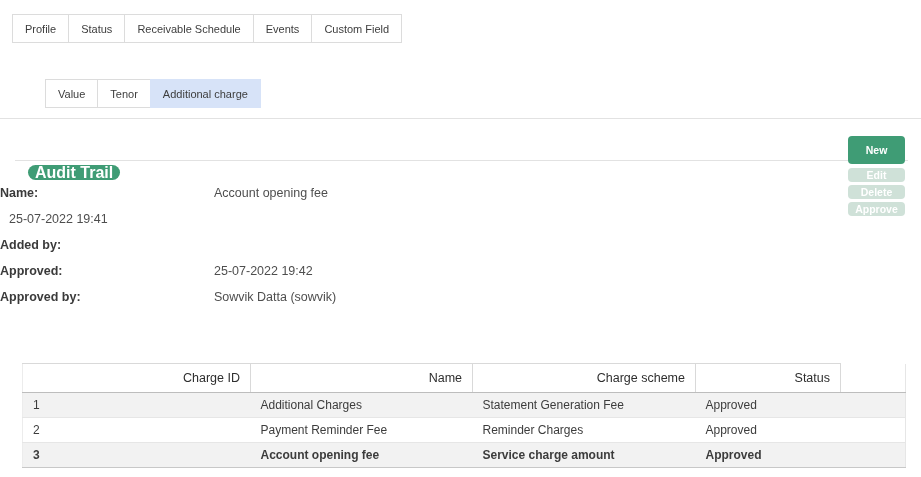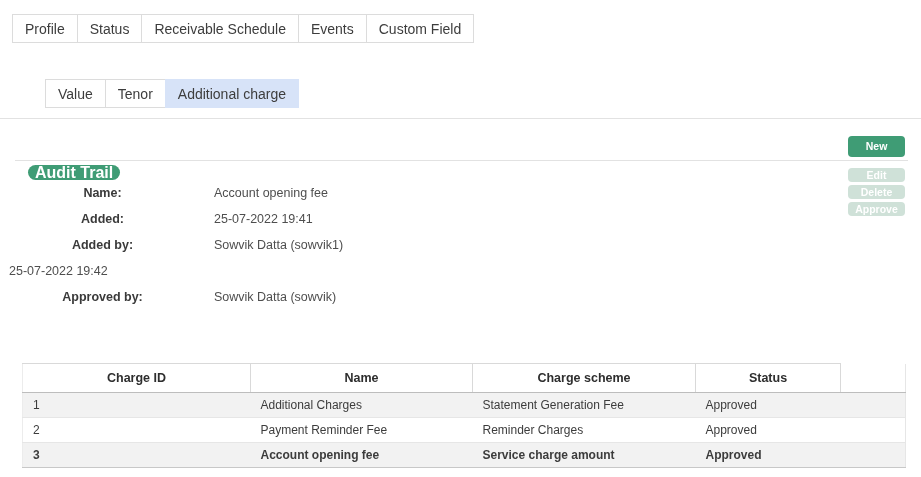--- a/index.html
+++ b/index.html
@@ -14,59 +14,59 @@
     width:921px;height:477px;position:relative;background:#ffffff;
     font-family:"Liberation Sans", sans-serif;color:#3c3c3c;overflow:hidden;
   }
   
   .tabs{position:absolute;display:flex;}
   .tabs-primary{left:12px;top:14px;}
   .tabs-secondary{left:45px;top:79px;border-radius:7px;}
   .tab{
     display:flex;align-items:center;height:29px;padding:0 12px;
     border:1px solid #dcdcdc;background:#fff;color:#3d3d3d;
-    font-size:14px;cursor:pointer;white-space:nowrap;
+    font-size:11px;cursor:pointer;white-space:nowrap;
   }
   .tab + .tab{margin-left:-1px;}
   .tab.active{
     background:var(--active-tab-blue);border-color:var(--active-tab-blue);
   }
   
   .rule-full{position:absolute;left:0;top:118px;width:921px;border-top:1px solid #e2e2e2;}
   .rule-mid{position:absolute;left:15px;top:160px;width:893px;border-top:1px solid #e2e2e2;}
   
   .btn{
     position:absolute;left:848px;width:57px;border:none;border-radius:4px;
     color:#fff;font-weight:bold;font-family:inherit;text-align:center;
     padding:0;cursor:pointer;line-height:1;
   }
-  .btn-new{top:136px;height:21px;font-size:10.5px;background:var(--accent-green);}
+  .btn-new{top:136px;height:28px;font-size:10.5px;background:var(--accent-green);}
   .btn-muted{height:14px;font-size:10.5px;background:var(--muted-green);}
   .btn-edit{top:168px;}
   .btn-delete{top:185px;}
   .btn-approve{top:202px;}
   
   .badge{
     position:absolute;left:28px;top:165px;height:15px;line-height:15px;
     padding:0 7px;border-radius:8px;background:var(--accent-green);
     color:#fff;font-size:16px;font-weight:bold;cursor:pointer;
   }
   
   .details{position:absolute;left:0;top:180px;width:560px;}
   .detail-row{display:flex;align-items:center;height:26px;font-size:12.5px;}
-  .detail-label{width:205px;text-align:center;font-weight:bold;color:#3a3a3a;white-space:nowrap;}
+  .detail-label{width:205px;text-align:left;font-weight:bold;color:#3a3a3a;white-space:nowrap;}
   .detail-value{margin-left:9px;color:#4e4e4e;white-space:nowrap;}
   
   .charges-table{
     position:absolute;left:22px;top:363px;width:883px;
     border-collapse:collapse;table-layout:fixed;font-size:12px;
     border-left:1px solid #ececec;border-right:1px solid #e6e6e6;
   }
   .charges-table th{
-    font-size:12.5px;font-weight:bold;text-align:center;color:#2e2e2e;
+    font-size:12.5px;font-weight:normal;text-align:right;color:#2e2e2e;
     padding:7px 10px;border-top:1px solid #d9d9d9;
     border-right:1px solid #d9d9d9;border-bottom:1px solid #bdbdbd;
     white-space:nowrap;overflow:hidden;
   }
   .charges-table th.spacer{border-top:none;border-right:none;}
   .charges-table td{
     padding:5px 10px;border-bottom:1px solid #e6e6e6;color:#3c3c3c;
     white-space:nowrap;overflow:hidden;
   }
   .charges-table tbody tr{cursor:pointer;}
@@ -113,30 +113,29 @@
 
 <div class="details">
 
     <div class="detail-row">
       <span class="detail-label">Name:</span>
       <span class="detail-value">Account opening fee</span>
     </div>
 
 
     <div class="detail-row">
-      <span class="detail-label">Added:</span>
       <span class="detail-value">25-07-2022 19:41</span>
     </div>
 
     <div class="detail-row">
       <span class="detail-label">Added by:</span>
-      <span class="detail-value">Sowvik Datta (sowvik1)</span>
     </div>
 
     <div class="detail-row">
+      <span class="detail-label">Approved:</span>
       <span class="detail-value">25-07-2022 19:42</span>
     </div>
 
     <div class="detail-row">
       <span class="detail-label">Approved by:</span>
       <span class="detail-value">Sowvik Datta (sowvik)</span>
     </div>
   </div>
 
 <table class="charges-table">

